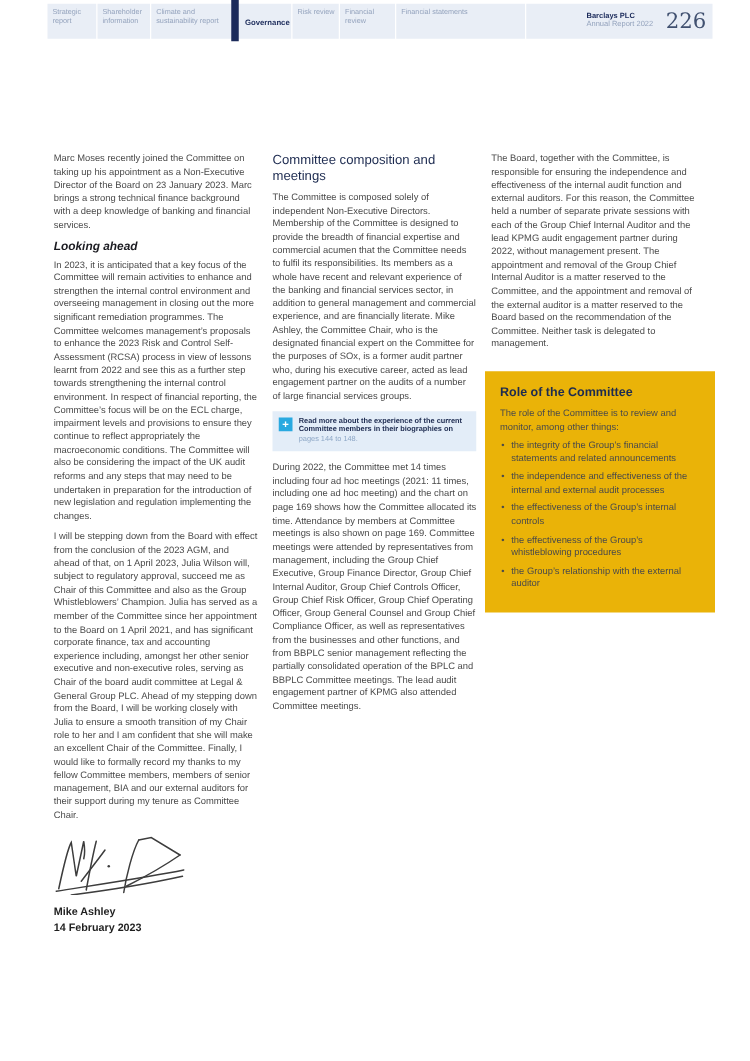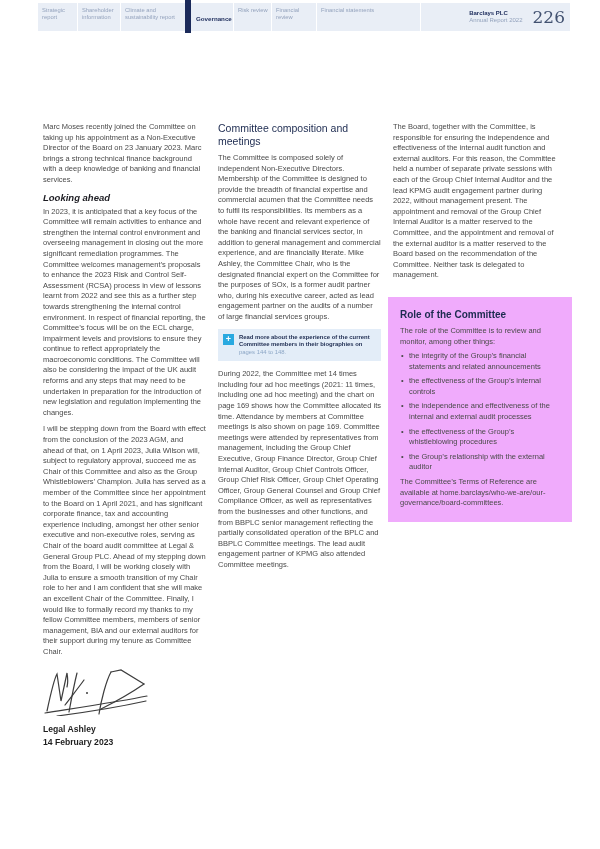--- a/index.html
+++ b/index.html
@@ -35,21 +35,21 @@
 
   
   .callout { background:#e3edf8; display:flex; gap:5px; padding:5px 6px 5px 5px; margin:2px 0 8px 0; }
   .plus-box { flex:none; width:11px; height:11px; background:#29a9e0; color:#ffffff;
               display:flex; align-items:center; justify-content:center; font-size:9px; font-weight:bold; }
   .callout-text { font-size:5.9px; line-height:7.6px; }
   .callout-bold { font-weight:bold; color:#1d2b50; }
   .callout-light { color:#8da7c6; }
 
   
-  .role-box { background:#f0abfc; width:184px; margin:16px 0 0 -5px; padding:12px 11px 13px 12px; }
+  .role-box { background:#eab308; width:184px; margin:16px 0 0 -5px; padding:12px 11px 13px 12px; }
   .role-box h4 { font-size:10px; line-height:12px; color:#1d2b50; margin:0 0 5px 0; }
   .role-box p { margin:0 0 4px 0; }
   .role-list { list-style:none; margin:2px 0 4px 0; padding:0; }
   .role-list li { position:relative; padding-left:9px; margin-bottom:4px; }
   .role-list li::before { content:"•"; position:absolute; left:1px; top:0; color:#4a4a4a; }
 
   
   .sig-block { margin-top:6px; }
   .sig-svg { display:block; margin:2px 0 7px 0; }
   .sig-name, .sig-role, .sig-date { font-weight:bold; font-size:8.6px; line-height:13px; color:#1f1f1f; }
@@ -91,21 +91,21 @@
           <path d="M34 9 C31 21 28 37 26 48"></path>
           <path d="M22 41 C28 33 36 23 41 16"></path>
           <circle cx="44" cy="29" r="1" fill="#3d3d3d" stroke="none"></circle>
           <path d="M56 50 C58 37 63 17 68 8"></path>
           <path d="M68 8 L78 6 L101 20"></path>
           <path d="M101 20 C88 29 70 39 58 45"></path>
           <path d="M2 49 C40 43 80 37 104 32"></path>
           <path d="M14 52 C45 48 85 41 103 37"></path>
         </g>
       </svg>
-      <div class="sig-name">Legal Ashley</div>
+      <div class="sig-name">Mike Ashley</div>
       <div class="sig-date">14 February 2023</div>
     </div>
   </div>
 
   <div class="col col-2">
     <div class="h-col2">Committee composition and meetings</div>
     <p>The Committee is composed solely of independent Non-Executive Directors. Membership of the Committee is designed to provide the breadth of financial expertise and commercial acumen that the Committee needs to fulfil its responsibilities. Its members as a whole have recent and relevant experience of the banking and financial services sector, in addition to general management and commercial experience, and are financially literate. Mike Ashley, the Committee Chair, who is the designated financial expert on the Committee for the purposes of SOx, is a former audit partner who, during his executive career, acted as lead engagement partner on the audits of a number of large financial services groups.</p>
 
     <div class="callout">
       <div class="plus-box">+</div>
@@ -119,22 +119,21 @@
   </div>
 
   <div class="col col-3">
     <p>The Board, together with the Committee, is responsible for ensuring the independence and effectiveness of the internal audit function and external auditors. For this reason, the Committee held a number of separate private sessions with each of the Group Chief Internal Auditor and the lead KPMG audit engagement partner during 2022, without management present. The appointment and removal of the Group Chief Internal Auditor is a matter reserved to the Committee, and the appointment and removal of the external auditor is a matter reserved to the Board based on the recommendation of the Committee. Neither task is delegated to management.</p>
 
     <div class="role-box">
       <h4>Role of the Committee</h4>
       <p>The role of the Committee is to review and monitor, among other things:</p>
       <ul class="role-list">
         <li>the integrity of the Group’s financial statements and related announcements</li>
+        <li>the independence and effectiveness of the internal and external audit processes</li>
         <li>the effectiveness of the Group’s internal controls</li>
-        <li>the independence and effectiveness of the internal and external audit processes</li>
         <li>the effectiveness of the Group’s whistleblowing procedures</li>
         <li>the Group’s relationship with the external auditor</li>
       </ul>
-      <p style="margin-bottom:0">The Committee’s Terms of Reference are available at home.barclays/who-we-are/our-governance/board-committees.</p>
     </div>
   </div>
 
 </div>
 
 </body></html>

